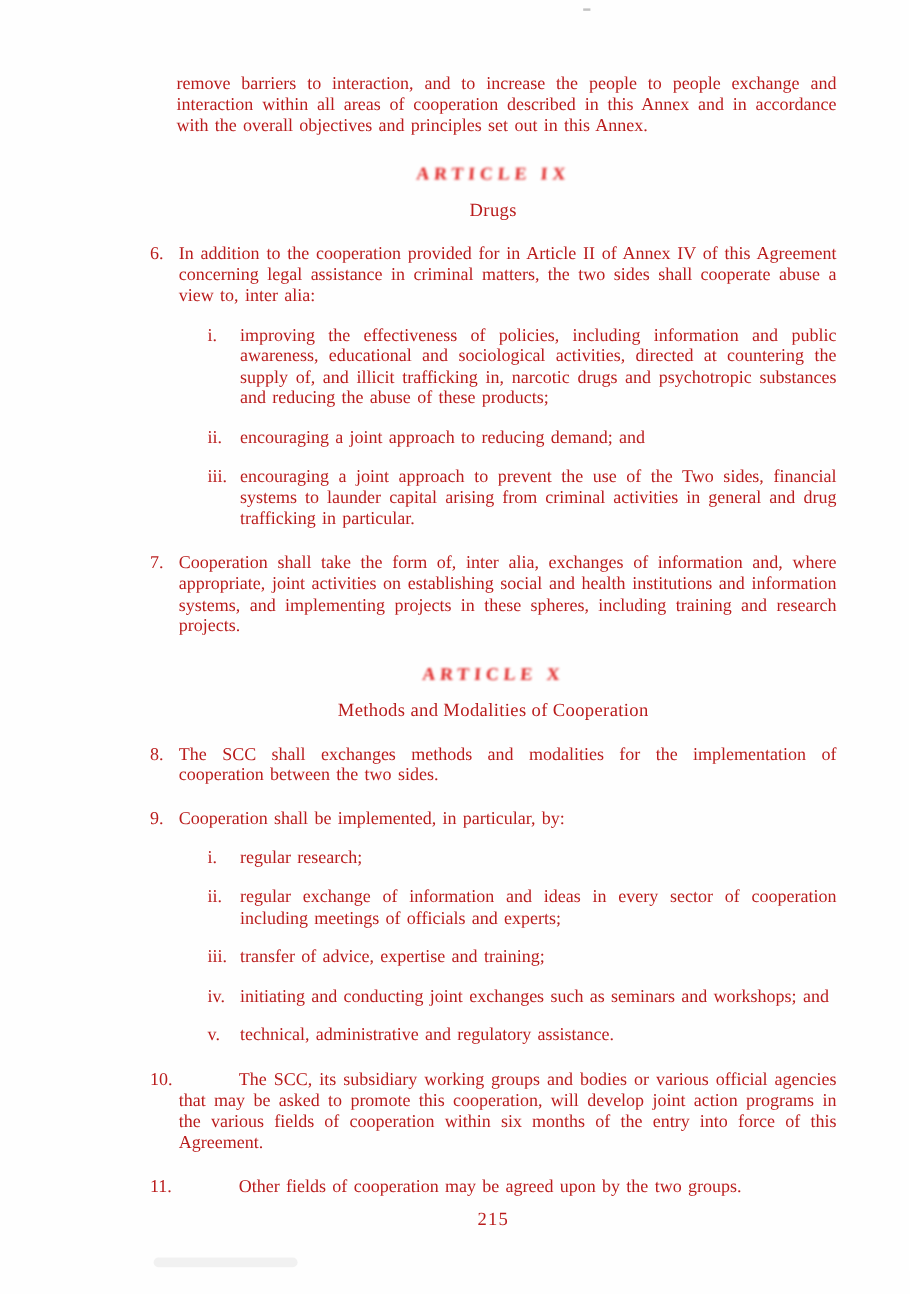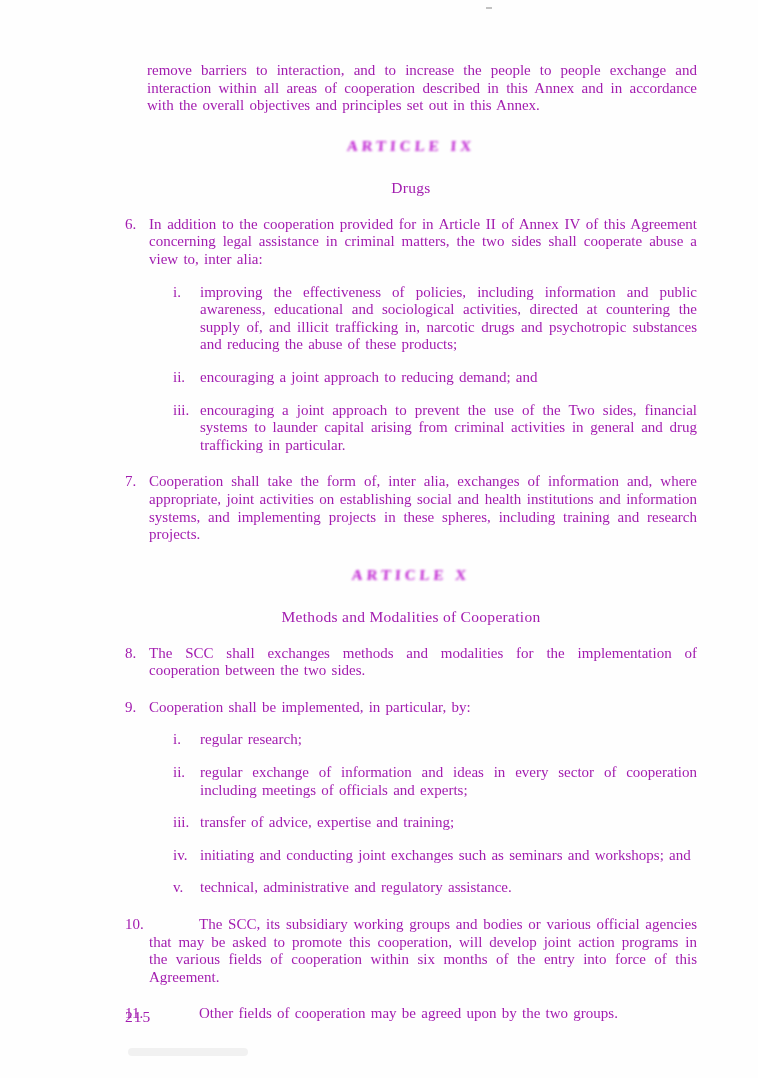--- a/index.html
+++ b/index.html
@@ -6,21 +6,21 @@
     margin: 0;
     padding: 0;
     background: #ffffff;
   }
   .page {
     position: relative;
     width: 758px;
     height: 1078px;
     background: #fefefe;
     font-family: "Liberation Serif", serif;
-    color: #a21caf;
+    color: #b91c1c;
     overflow: hidden;
     text-decoration: underline;
   }
   .content {
     position: absolute;
     top: 62px;
     left: 125px;
     width: 572px;
   }
   .para {
@@ -39,21 +39,21 @@
     font-weight: 700;
     letter-spacing: 4px;
     margin: 23px 0 0 0;
     filter: blur(1.1px) contrast(1.6);
     opacity: 0.88;
     transform: skewX(-4deg);
   }
   .section-title {
     text-align: center;
     font-size: 15.5px;
-    margin: 24px 0 4px 0;
+    margin: 12px 0 4px 0;
     letter-spacing: 0.3px;
   }
   .item {
     display: flex;
     margin-top: 19px;
   }
   .item .num {
     flex: 0 0 24px;
     font-size: 15px;
     line-height: 17.6px;
@@ -78,20 +78,21 @@
     line-height: 17.6px;
   }
   .sub .body {
     flex: 1;
   }
   .page-number {
     position: absolute;
     left: 125px;
     width: 572px;
     bottom: 52px;
+    text-align: center;
     font-size: 15.5px;
     letter-spacing: 1px;
   }
   .artifact-top {
     position: absolute;
     top: 7px;
     left: 486px;
     width: 6px;
     height: 2px;
     background: #9a9a9a;

